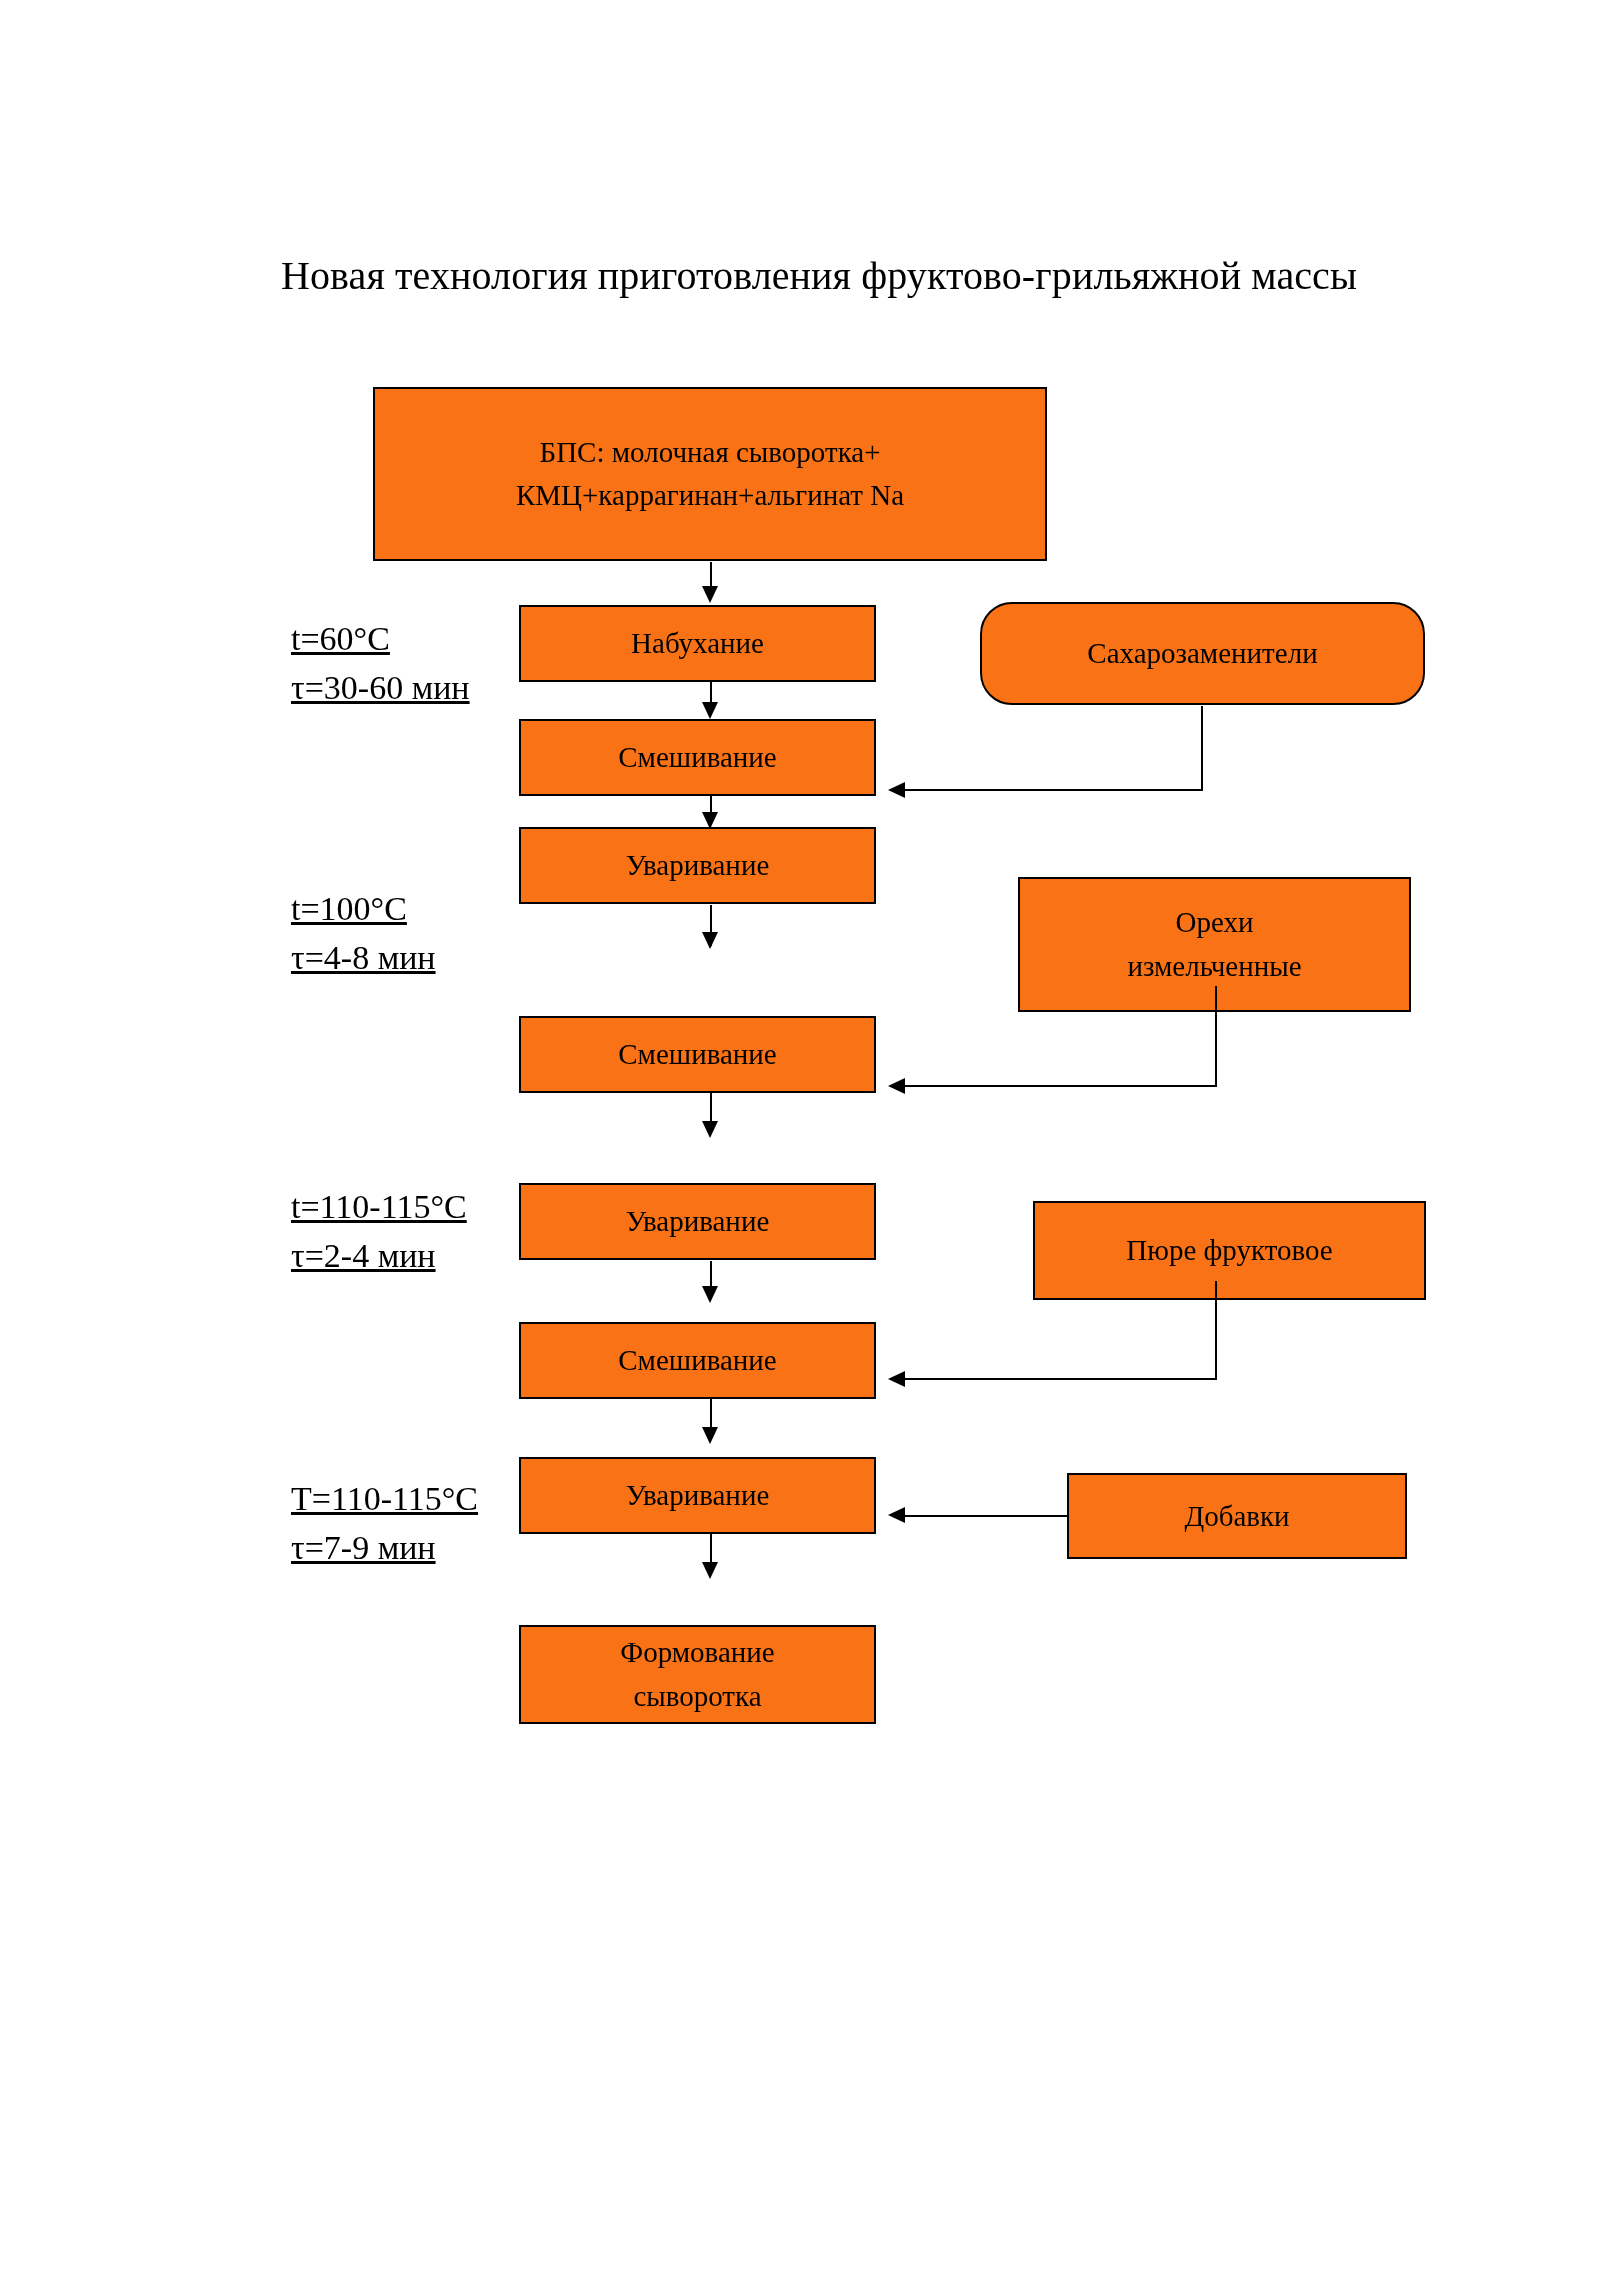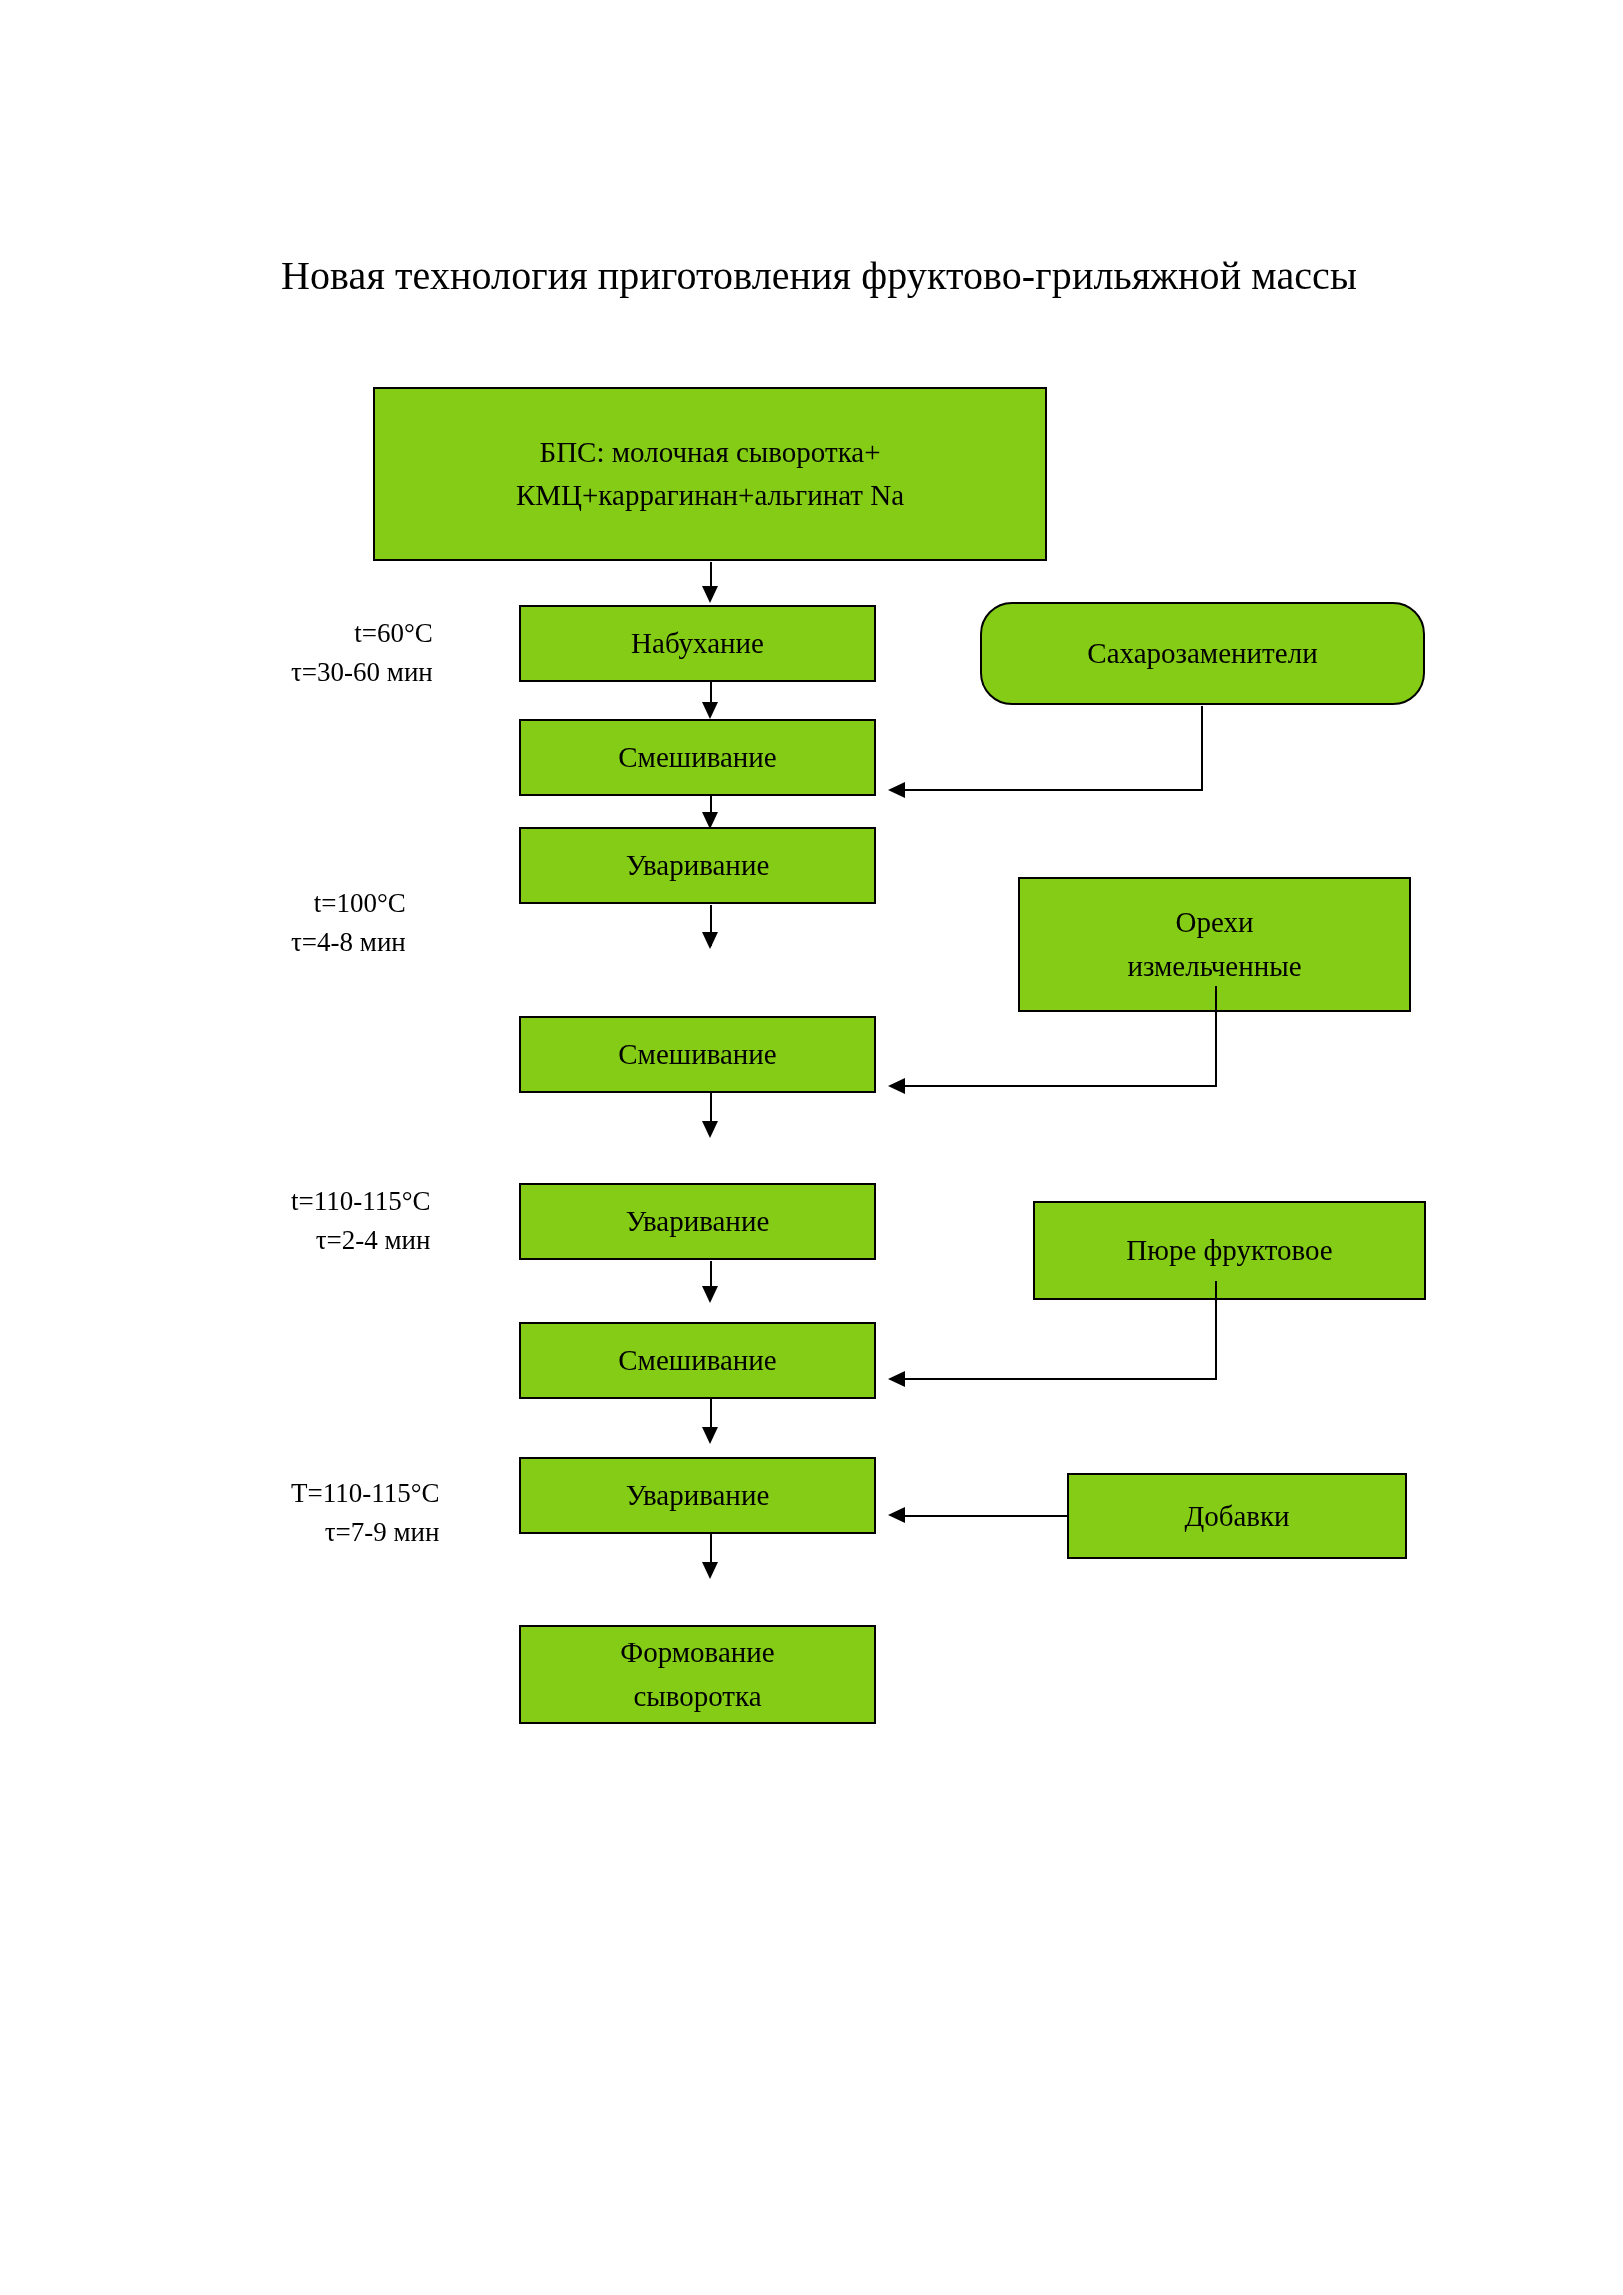--- a/index.html
+++ b/index.html
@@ -35,36 +35,37 @@
   .box {
     position: absolute;
     border: 2px solid #000;
     box-sizing: border-box;
     display: flex;
     align-items: center;
     justify-content: center;
     text-align: center;
     font-size: 29px;
     line-height: 1.32;
-    background: #84cc16;
+    background: #f97316;
   }
   .box .lbl {
     display: block;
     padding: 0 6.5px;
   }
   .box.two-line {
     line-height: 1.5;
   }
   
   .param {
     position: absolute;
-    font-size: 27px;
+    font-size: 34px;
     line-height: 1.45;
     white-space: nowrap;
-    text-align: right;
+    text-align: left;
+    text-decoration: underline;
   }
   .param .l2 { display: block; }
 
   
   .vline {
     position: absolute;
     width: 2px;
     background: #000;
   }
   .hline {

